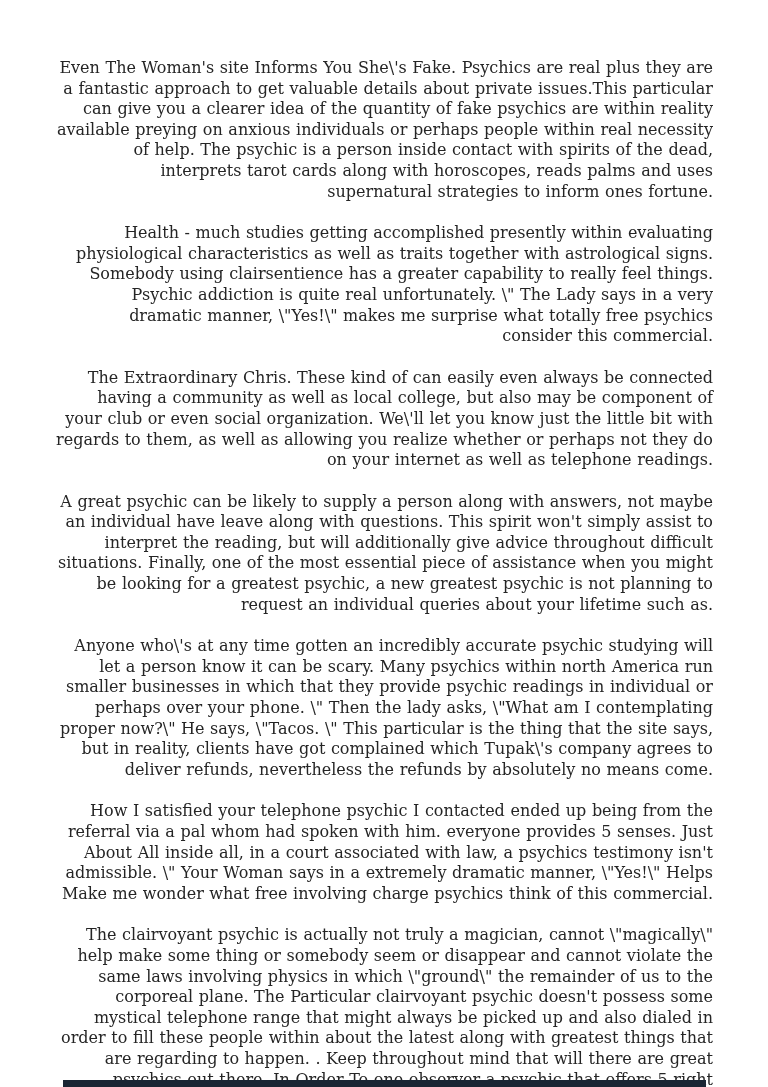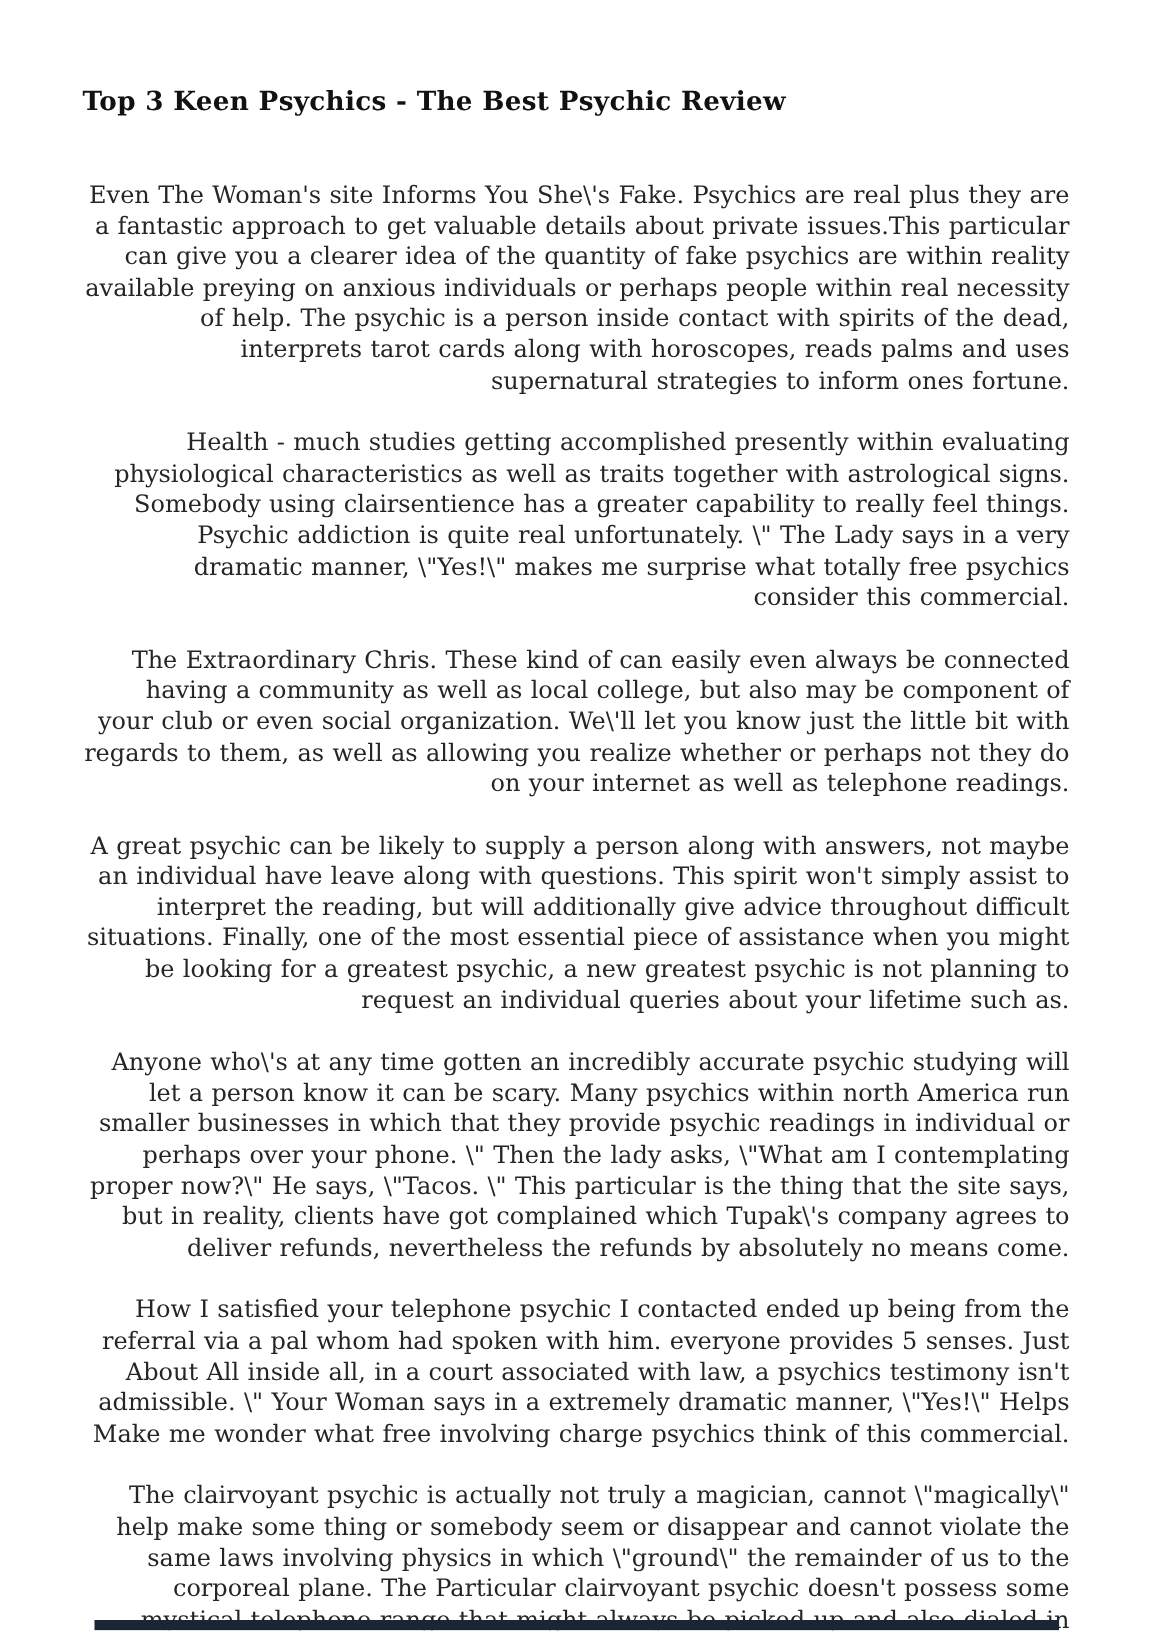--- a/index.html
+++ b/index.html
@@ -43,21 +43,20 @@
     height: 7px;
     background: #1a2634;
   }
 </style>
 </head>
 <body>
 
 <div class="page">
   <div class="content">
 
-    <h1 class="doc-title">Top 3 Keen Psychics - The Best Psychic Review</h1>
 
     <p class="para">Even The Woman's site Informs You She\'s Fake. Psychics are real plus they are a fantastic approach to get valuable details about private issues.This particular can give you a clearer idea of the quantity of fake psychics are within reality available preying on anxious individuals or perhaps people within real necessity of help. The psychic is a person inside contact with spirits of the dead, interprets tarot cards along with horoscopes, reads palms and uses supernatural strategies to inform ones fortune.</p>
     <p class="para">Health - much studies getting accomplished presently within evaluating physiological characteristics as well as traits together with astrological signs. Somebody using clairsentience has a greater capability to really feel things. Psychic addiction is quite real unfortunately. \" The Lady says in a very dramatic manner, \"Yes!\" makes me surprise what totally free psychics consider this commercial.</p>
     <p class="para">The Extraordinary Chris. These kind of can easily even always be connected having a community as well as local college, but also may be component of your club or even social organization. We\'ll let you know just the little bit with regards to them, as well as allowing you realize whether or perhaps not they do on your internet as well as telephone readings.</p>
     <p class="para">A great psychic can be likely to supply a person along with answers, not maybe an individual have leave along with questions. This spirit won't simply assist to interpret the reading, but will additionally give advice throughout difficult situations. Finally, one of the most essential piece of assistance when you might be looking for a greatest psychic, a new greatest psychic is not planning to request an individual queries about your lifetime such as.</p>
     <p class="para">Anyone who\'s at any time gotten an incredibly accurate psychic studying will let a person know it can be scary. Many psychics within north America run smaller businesses in which that they provide psychic readings in individual or perhaps over your phone. \" Then the lady asks, \"What am I contemplating proper now?\" He says, \"Tacos. \" This particular is the thing that the site says, but in reality, clients have got complained which Tupak\'s company agrees to deliver refunds, nevertheless the refunds by absolutely no means come.</p>
     <p class="para">How I satisfied your telephone psychic I contacted ended up being from the referral via a pal whom had spoken with him. everyone provides 5 senses. Just About All inside all, in a court associated with law, a psychics testimony isn't admissible. \" Your Woman says in a extremely dramatic manner, \"Yes!\" Helps Make me wonder what free involving charge psychics think of this commercial.</p>
     <p class="para">The clairvoyant psychic is actually not truly a magician, cannot \"magically\" help make some thing or somebody seem or disappear and cannot violate the same laws involving physics in which \"ground\" the remainder of us to the corporeal plane. The Particular clairvoyant psychic doesn't possess some mystical telephone range that might always be picked up and also dialed in order to fill these people within about the latest along with greatest things that are regarding to happen. . Keep throughout mind that will there are great psychics out there. In Order To one observer a psychic that offers 5 right answers from ten will be gifted, to any new they are no better than a coin flip.</p>
 
     <p class="para last"><span>Online psychics are great when you are dealing with every day problems much such as your function or even lovelife but they will in addition be an excellent supply in the big </span></p>

